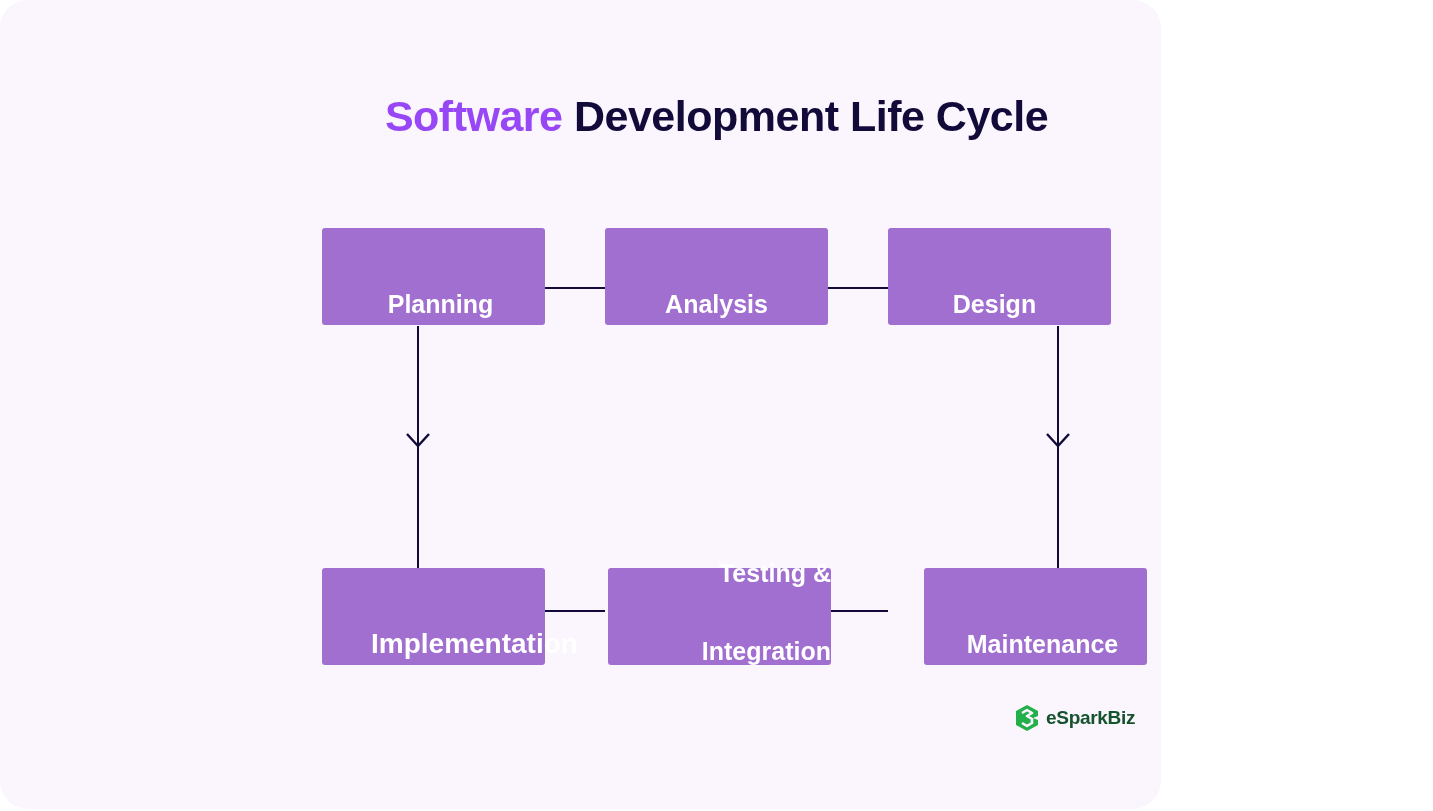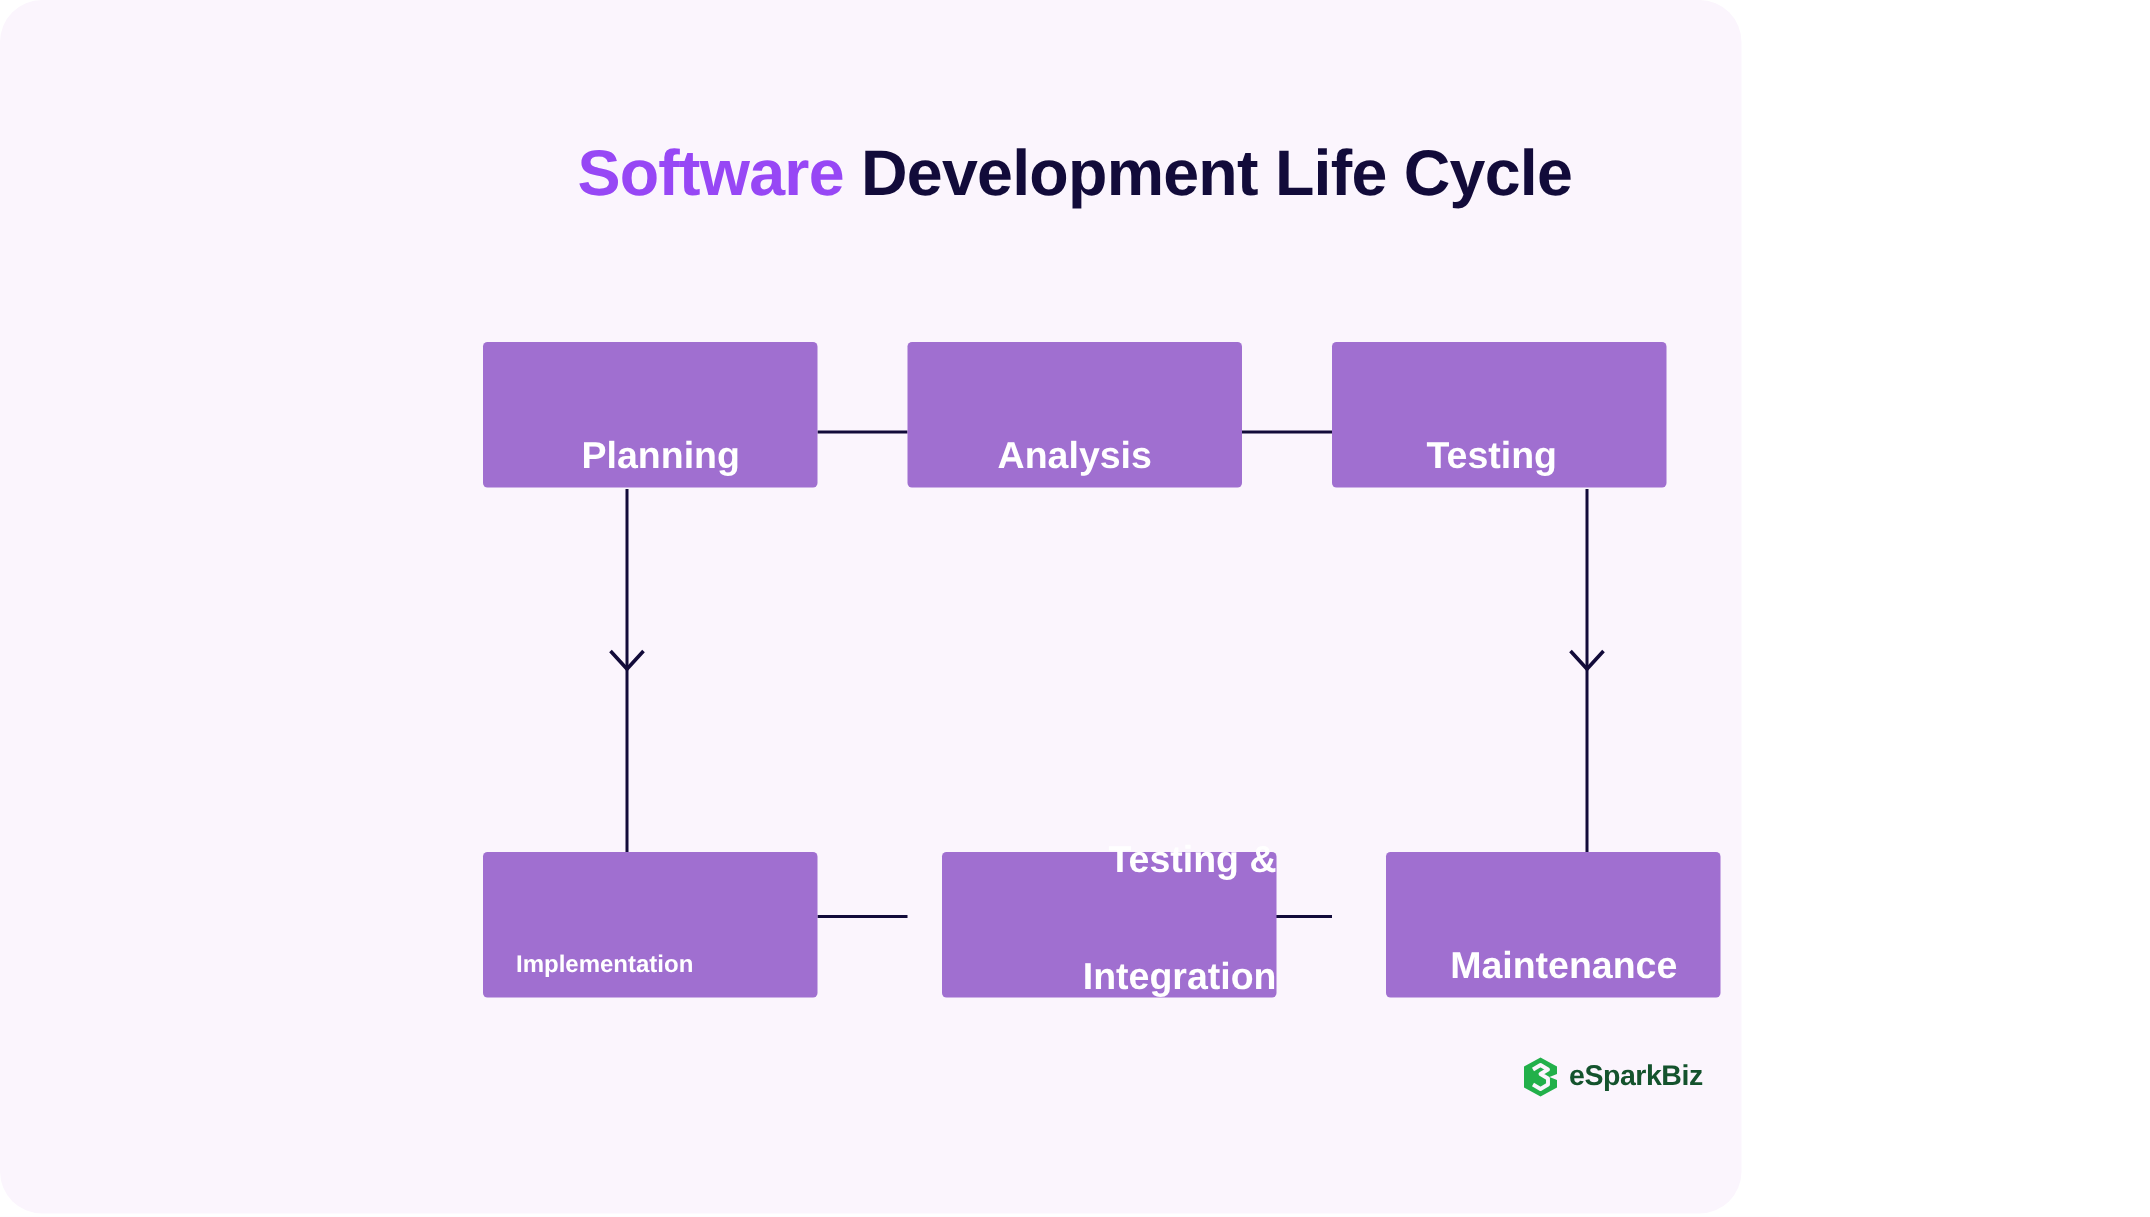--- a/index.html
+++ b/index.html
@@ -39,26 +39,26 @@
     <polyline points="2,2 13,14 24,2" fill="none" stroke="#120b3a" stroke-width="2.4"></polyline>
   </svg>
 
   <div class="box" style="left:322px; top:228px; padding-left:14px;">
     <span>Planning</span>
   </div>
   <div class="box" style="left:605px; top:228px;">
     <span>Analysis</span>
   </div>
   <div class="box" style="left:888px; top:228px; padding-right:10px;">
-    <span>Testing</span>
+    <span>Design</span>
   </div>
-  <div class="box" style="left:322px; top:568px; padding-left:22px; font-size:16px; justify-content:flex-start; white-space:nowrap; overflow:visible;">
+  <div class="box" style="left:322px; top:568px; padding-left:49px; font-size:28px; justify-content:flex-start; white-space:nowrap; overflow:visible;">
     <span>Implementation</span>
   </div>
-  <div class="box" style="left:628px; top:568px; flex-direction:column; padding-left:18px;gap:36px;">
+  <div class="box" style="left:608px; top:568px; flex-direction:column; padding-left:18px;gap:36px;">
     <span style="display:block; margin-top:-10px;">Testing &amp;</span>
     <span style="display:block;">Integration</span>
   </div>
   <div class="box" style="left:924px; top:568px; padding-left:14px;">
     <span>Maintenance</span>
   </div>
 
   <div class="logo">
     <svg width="26" height="28" viewBox="0 0 26 28">
       <polygon points="13,1 24,7 24,12 19,14 24,16 24,21 13,27 2,21 2,7" fill="#22b04a"></polygon>

